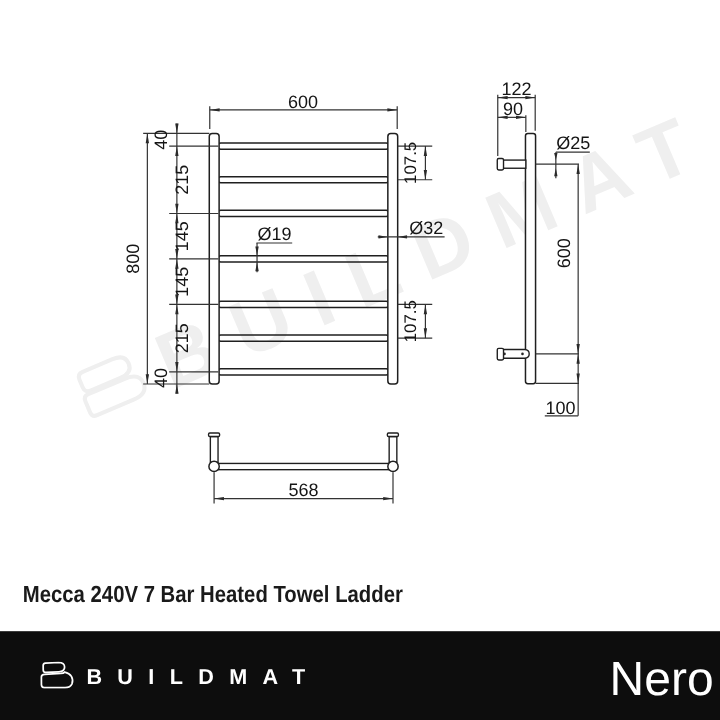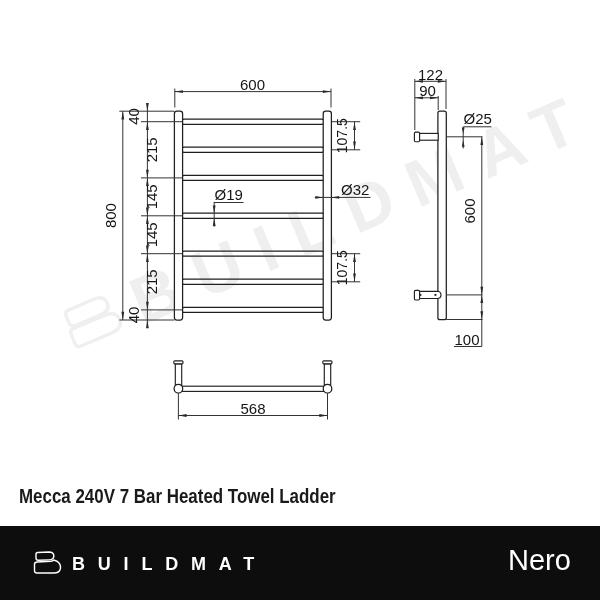--- a/index.html
+++ b/index.html
@@ -239,14 +239,14 @@
   <g fill="none" stroke="#fff" stroke-width="1.6">
     <path d="M5.3,1.7 L17.4,1.2 Q22.9,1.2 23,5.4 Q23.1,9.5 17.8,9.8 L5.7,10.3 Q3.4,10.35 3.3,8.1 L3.25,3.9 Q3.2,1.8 5.3,1.7 Z"></path>
     <path d="M4.6,12.1 L19.6,11.3 Q22.1,11.1 23.1,10 Q27.4,10.8 29.3,14 Q31.2,17.5 29.8,20.9 Q28.3,24.3 23.4,24.35 L4.3,24.4 Q1.7,24.4 1.65,21.8 L1.6,14.6 Q1.6,12.2 4.6,12.1 Z"></path>
   </g>
 </svg>
 
 
 <div style="position:absolute;left:72px;top:553.5px;font-size:18px;font-weight:bold;color:#fff;letter-spacing:12.8px;">BUILDMAT</div>
 
 
-<div style="position:absolute;left:508px;top:543.5px;font-size:29px;color:#fff;">Nero</div>
+<div style="position:absolute;left:508px;top:543.5px;font-size:40px;color:#fff;">Nero</div>
 </div>
 
 </body></html>

